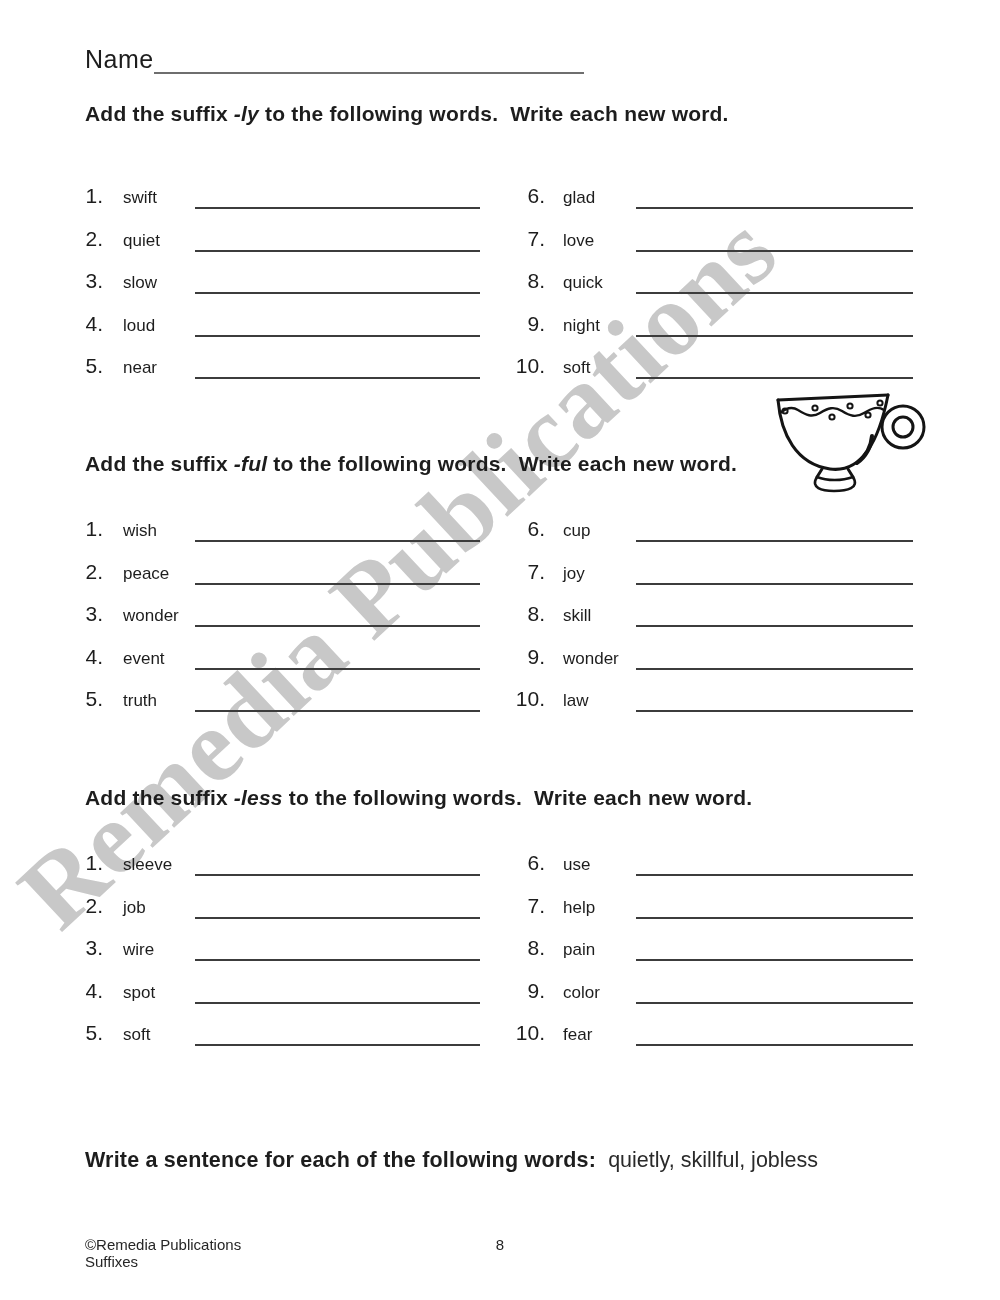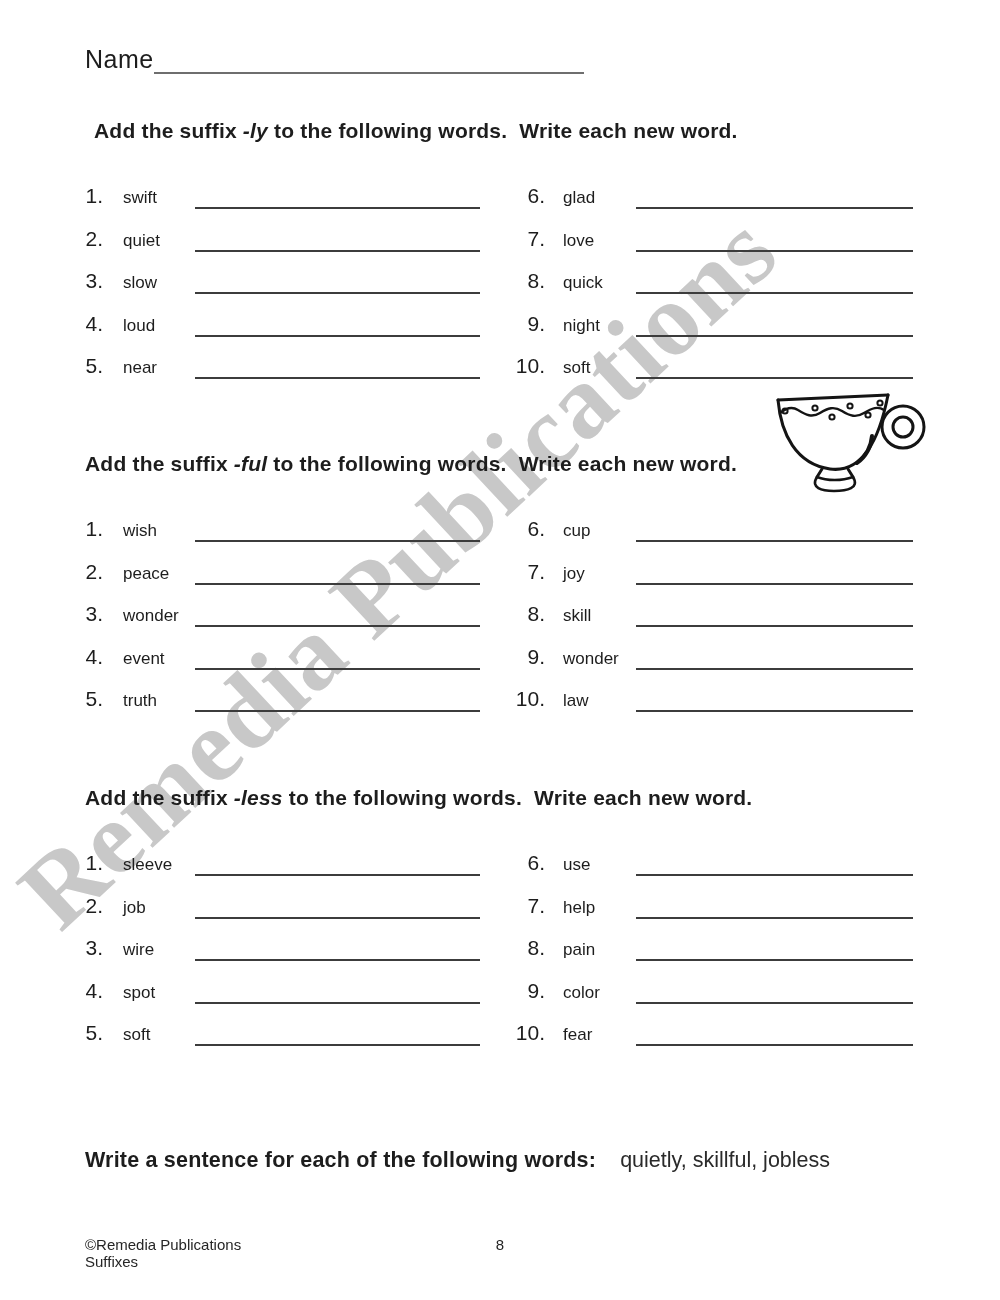--- a/index.html
+++ b/index.html
@@ -40,21 +40,21 @@
     border-bottom:2px solid #6e6e6e;
   }
 
   
   .heading {
     position:absolute; left:85px;
     font-size:21px; font-weight:bold;
     white-space:pre; letter-spacing:0.2px;
   }
   .heading .sfx { font-style:italic; }
-  .heading.h1 { top:119px;margin-left:9px; }
+  .heading.h1 { top:102px; }
   .heading.h2 { top:452px; }
   .heading.h3 { top:786px; }
 
   
   .list { position:absolute; display:flex; flex-direction:column; }
   .list.colL { left:85px;  width:395px; }
   .list.colR { left:510px; width:403px; }
   .list.s1 { top:167px; }
   .list.s2 { top:500px; }
   .list.s3 { top:834px; }
@@ -79,21 +79,21 @@
 
   
   .teacup { position:absolute; left:772px; top:384px; width:158px; height:112px; }
 
   
   .prompt {
     position:absolute; top:1148px; left:85px;
     font-size:21.5px; white-space:pre;
   }
   .prompt .p-bold { font-weight:bold; letter-spacing:0.2px; }
-  .prompt .p-words { font-weight:normal; margin-left:24px; color:#2a2a2a; }
+  .prompt .p-words { font-weight:normal; margin-left:12px; color:#2a2a2a; }
 
   
   .footer {
     position:absolute; top:1236px; left:85px; right:70px;
     display:flex; justify-content:space-between;
     font-size:15px; color:#262626;flex-direction:column;
   }
   .page-num {
     position:absolute; top:1236px; left:500px;
     transform:translateX(-50%);

